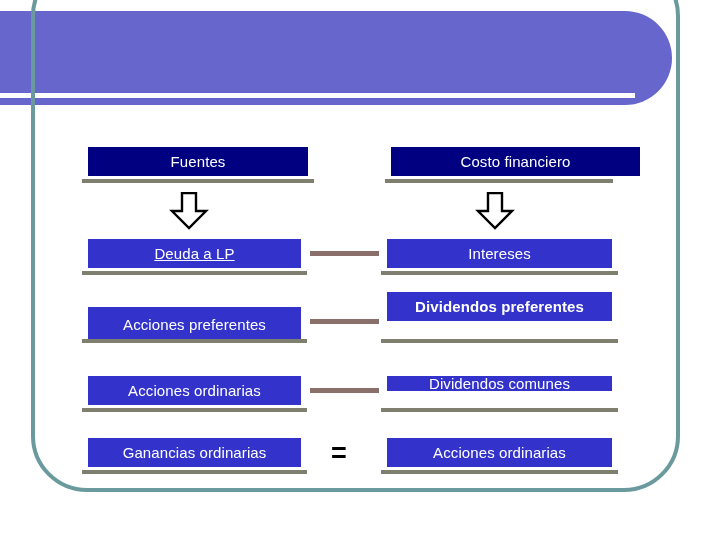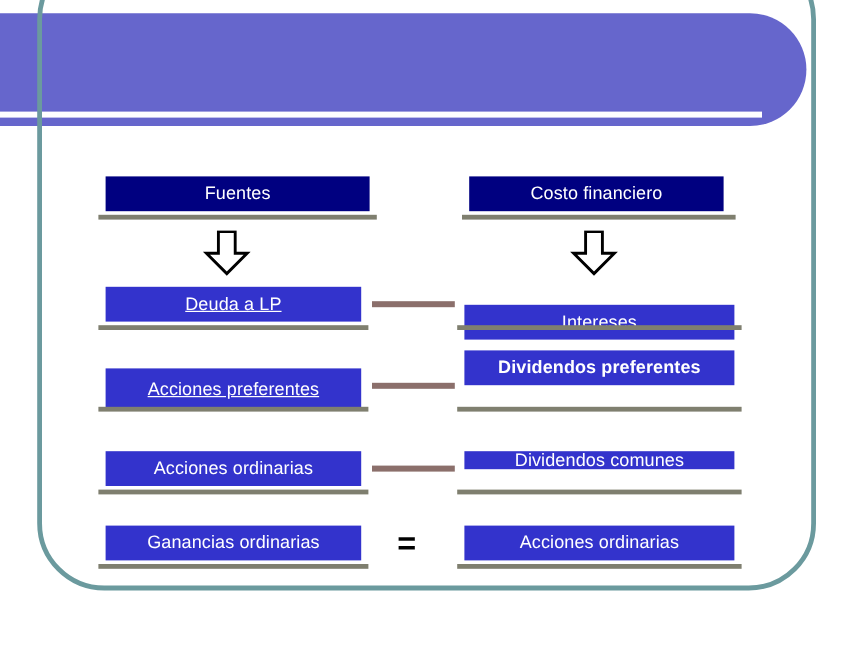--- a/index.html
+++ b/index.html
@@ -116,44 +116,44 @@
   <div class="header-band"></div>
   <div class="header-rule"></div>
 
   <div class="frame"></div>
 
   <div class="diagram">
 
     <div class="node head" style="left:88px; top:147px; width:220px; height:29px;">Fuentes</div>
     <div class="node-shadow" style="left:82px; top:179px; width:232px;"></div>
 
-    <div class="node head" style="left:391px; top:147px; width:212px; height:29px;">Costo financiero</div>
+    <div class="node head" style="left:391px; top:147px; width:249px; height:29px;">Costo financiero</div>
     <div class="node-shadow" style="left:385px; top:179px; width:228px;"></div>
 
     <div class="arrow" style="left:169px; top:192px;">
       <svg width="40" height="38" viewBox="0 0 40 38">
         <polygon points="13,1 27,1 27,19 37,19 20,36 3,19 13,19" fill="#FFFFFF" stroke="#000000" stroke-width="2.4" stroke-linejoin="miter"></polygon>
       </svg>
     </div>
 
     <div class="arrow" style="left:475px; top:192px;">
       <svg width="40" height="38" viewBox="0 0 40 38">
         <polygon points="13,1 27,1 27,19 37,19 20,36 3,19 13,19" fill="#FFFFFF" stroke="#000000" stroke-width="2.4" stroke-linejoin="miter"></polygon>
       </svg>
     </div>
 
     <div class="node body" style="left:88px; top:239px; width:213px; height:29px;text-decoration:underline;">Deuda a LP</div>
     <div class="node-shadow" style="left:82px; top:271px; width:225px;"></div>
 
     <div class="connector" style="left:310px; top:251px; width:69px;"></div>
 
-    <div class="node body" style="left:387px; top:254px; width:225px; height:29px;">Intereses</div>
+    <div class="node body" style="left:387px; top:239px; width:225px; height:29px;">Intereses</div>
     <div class="node-shadow" style="left:381px; top:271px; width:237px;"></div>
 
-    <div class="node body" style="left:88px; top:307px; width:213px; height:34px;text-decoration:underline;">Acciones preferentes</div>
+    <div class="node body" style="left:88px; top:307px; width:213px; height:34px;">Acciones preferentes</div>
     <div class="node-shadow" style="left:82px; top:339px; width:225px;"></div>
 
     <div class="connector" style="left:310px; top:319px; width:69px;"></div>
 
     <div class="node body" style="left:387px; top:292px; width:225px; height:29px;font-weight:bold;">Dividendos preferentes</div>
     <div class="node-shadow" style="left:381px; top:339px; width:237px;"></div>
 
     <div class="node body" style="left:88px; top:376px; width:213px; height:29px;">Acciones ordinarias</div>
     <div class="node-shadow" style="left:82px; top:408px; width:225px;"></div>
 

